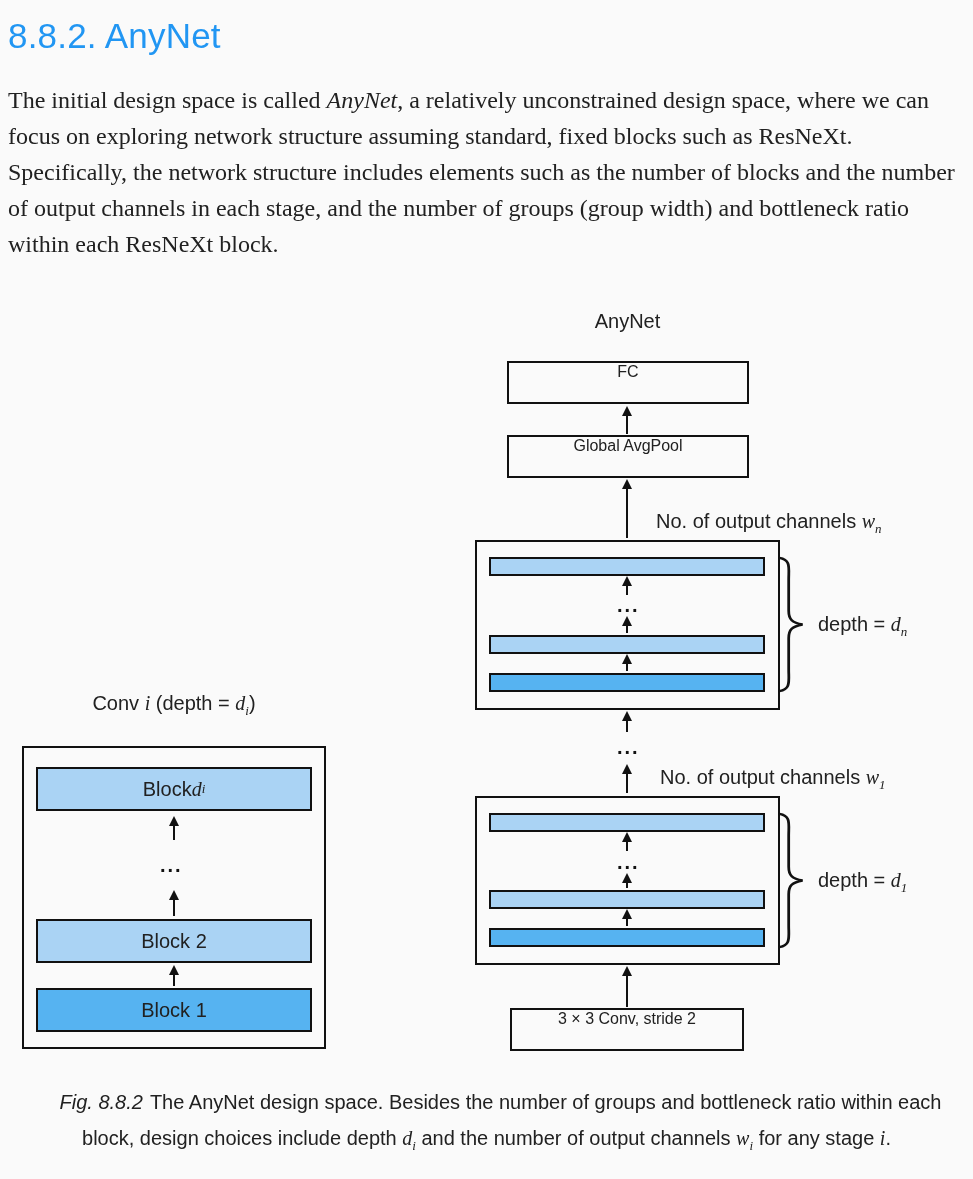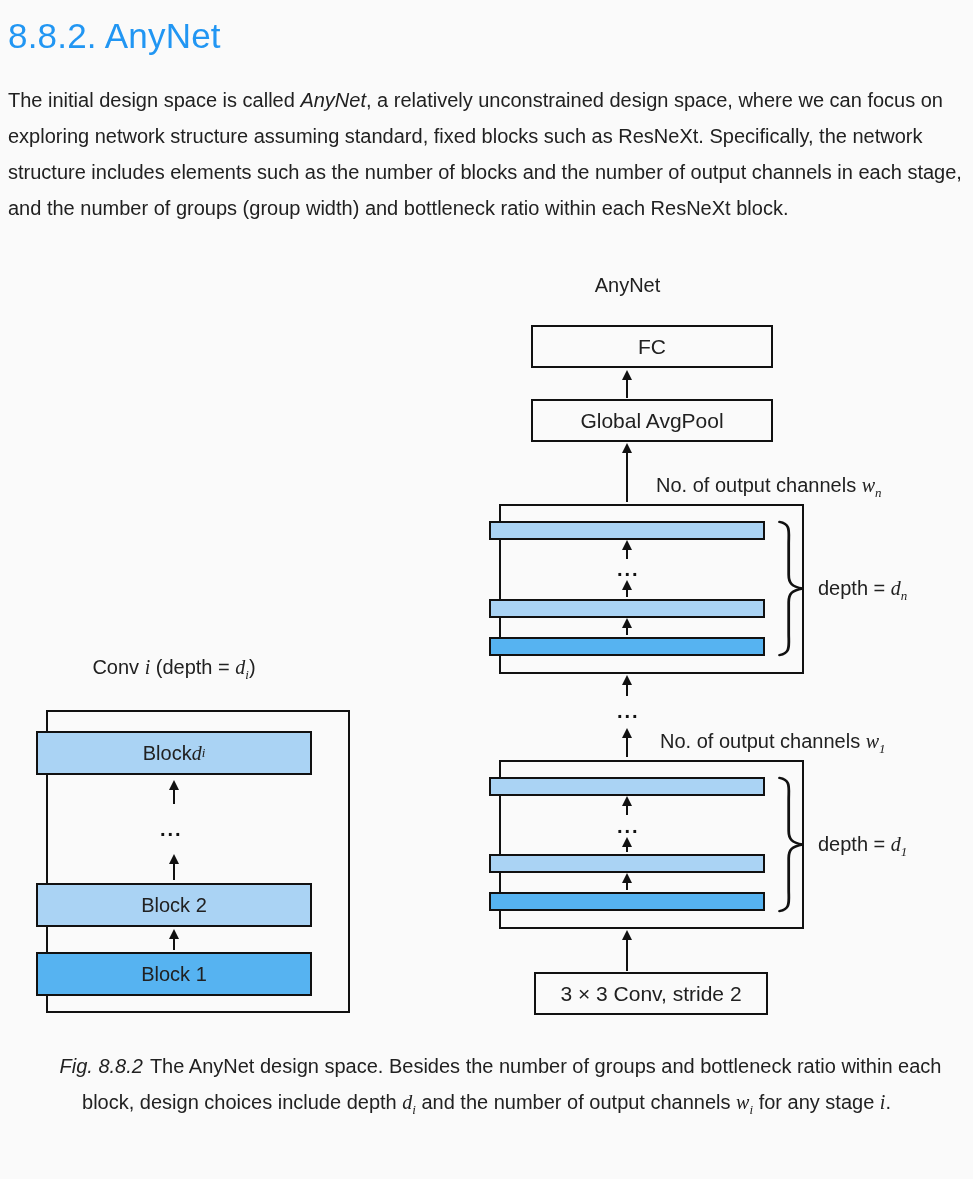--- a/index.html
+++ b/index.html
@@ -11,41 +11,41 @@
   }
   h1.title {
     font-size: 35px;
     font-weight: 400;
     color: var(--heading, #2196f3);
     margin: 16px 0 0 8px;
     letter-spacing: 0.2px;
   }
   .para {
     margin: 26px 6px 0 8px;
-    font-size: 20px;
+    font-size: 24px;
     line-height: 36px;
     color: var(--text, #212121);
+    font-family: Liberation Serif, serif;
   }
   .para .it { font-style: italic; }
   .figure {
     position: relative;
     width: 973px;
     height: 758px;
     margin-top: 48px;
   }
   .box {
     position: absolute;
     border: 2px solid var(--line, #111);
     background: transparent;
     display: flex;
-    align-items: center;
+    align-items: flex-start;
     justify-content: center;
-    font-size: 21px;
-    color: var(--text, #212121);
-    margin-left: 24px;
+    font-size: 16px;
+    color: var(--text, #212121);
   }
   .bar {
     position: absolute;
     border: 2px solid var(--line, #111);
     display: flex;
     align-items: center;
     justify-content: center;
     font-size: 20px;
   }
   .bar.light { background: var(--bar-light, #aad3f4); }

